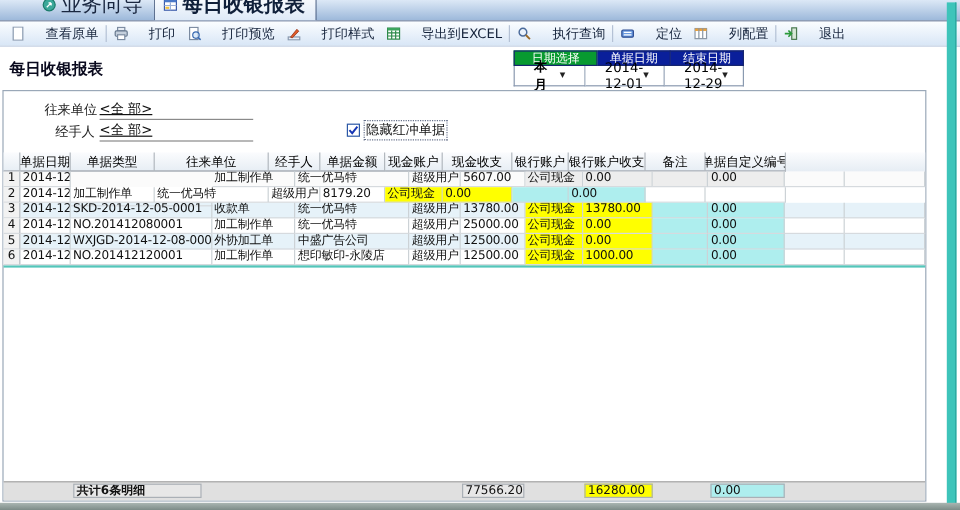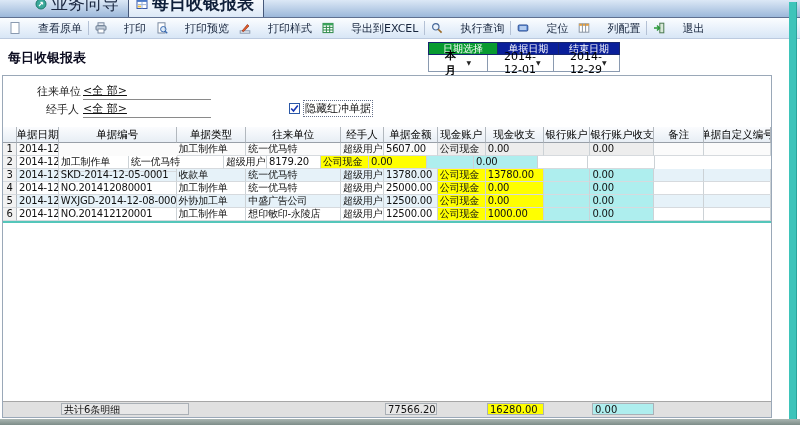--- a/index.html
+++ b/index.html
@@ -63,21 +63,21 @@
   .dcell.rownum{text-align:center;padding-left:0;background:#f2f2f2;border-right:1px solid #b6bcc2;}
   .dcell.cash{background:#ffff00;}
   .dcell.bank{background:#aeeeee;}
   .drow.focused .dcell.cash,.drow.focused .dcell.bank{background:#ededed;}
   .endline{height:2px;background:#54c6ba;}
   
   .gridfooter{position:absolute;left:0;right:0;bottom:0;height:15px;background:#e0e0e0;
               border-top:1px solid #a6a6a6;}
   .fbox{position:absolute;top:1px;height:12px;font-size:10px;line-height:11px;padding:0 2px;
         border:1px solid #aab0b6;box-sizing:border-box;background:#e7e7e7;overflow:hidden;white-space:nowrap;color:#111;}
-  #fbox-summary{left:58px;width:128px;}
+  #fbox-summary{left:58px;width:107px;font-weight:bold;}
   #fbox-amount{left:382px;width:52px;}
   #fbox-cash{left:484px;width:57px;background:#ffff00;}
   #fbox-bank{left:589px;width:62px;background:#aeeeee;}
   
   .right-strip{position:absolute;top:2px;right:3px;width:7px;bottom:4px;background:#3ec4ba;
                border-right:1px solid #2aa49c;}
   .bottom-strip{position:absolute;left:0;right:0;bottom:0;height:6px;
                 background:linear-gradient(#aab6b2,#7d8c88);}
 </style>
 </head>
@@ -239,21 +239,20 @@
             <polyline points="1.2,4.5 3.5,7 7.8,1.5" fill="none" stroke="#1636b4" stroke-width="1.6"></polyline>
           </svg>
       </span>
       <span class="checklabel">隐藏红冲单据</span>
     </div>
 
     <div class="grid">
       <div class="hrow">
           <div class="hcell" style="width: 14px;"></div>
           <div class="hcell" style="width: 42px;">单据日期</div>
-          <div class="hcell" style="width: 118px;">单据编号</div>
           <div class="hcell" style="width: 70px;">单据类型</div>
           <div class="hcell" style="width: 95px;">往来单位</div>
           <div class="hcell" style="width: 43px;">经手人</div>
           <div class="hcell" style="width: 54px;">单据金额</div>
           <div class="hcell" style="width: 48px;">现金账户</div>
           <div class="hcell" style="width: 58px;">现金收支</div>
           <div class="hcell" style="width: 47px;">银行账户</div>
           <div class="hcell" style="width: 64px;">银行账户收支</div>
           <div class="hcell" style="width: 50px;">备注</div>
           <div class="hcell" style="width: 67px;">单据自定义编号</div>

